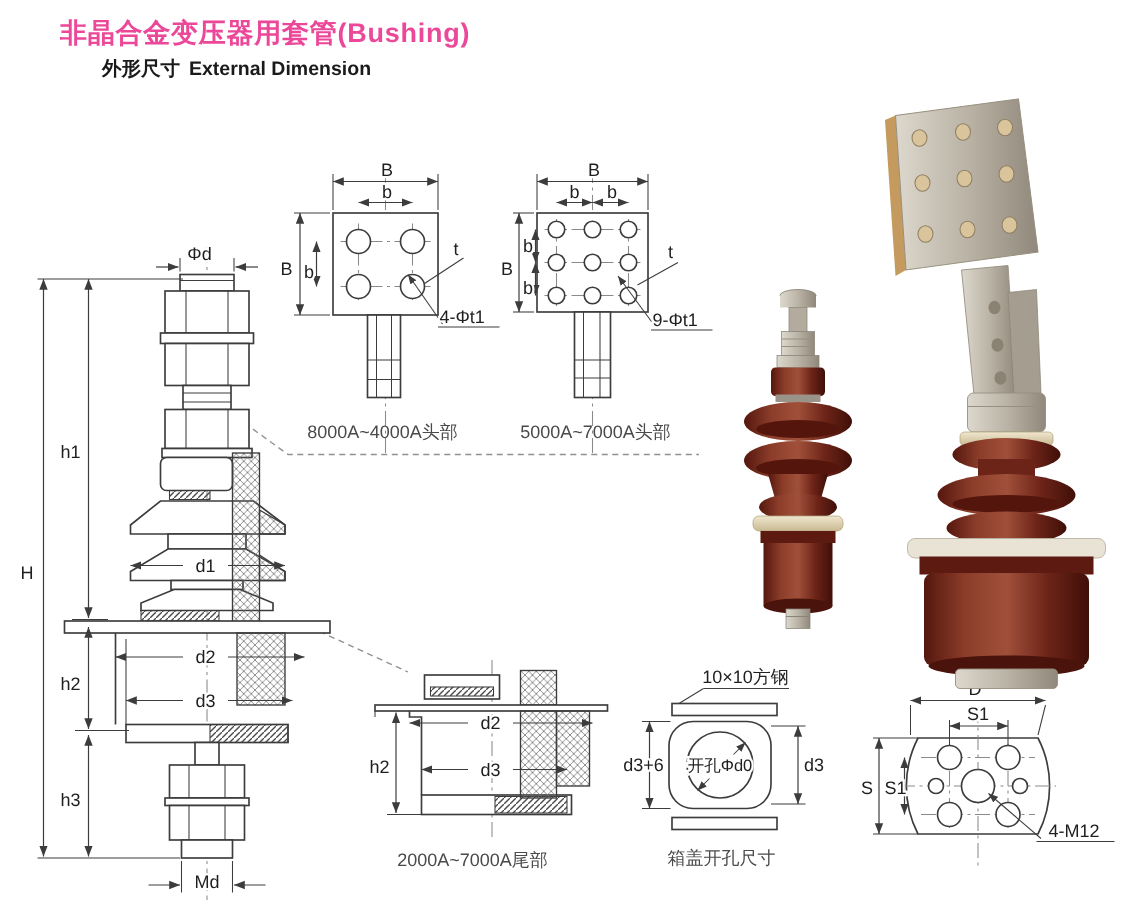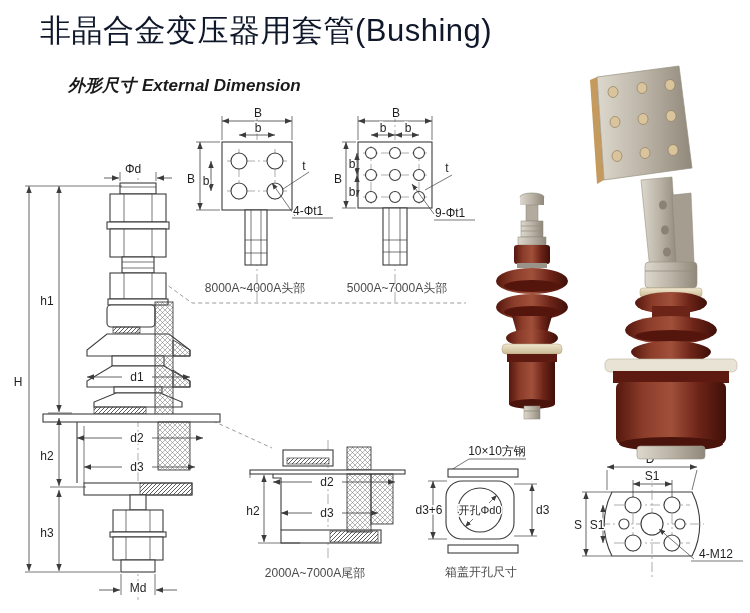--- a/index.html
+++ b/index.html
@@ -1,20 +1,20 @@
 <!DOCTYPE html>
 <html><head>
 <meta charset="utf-8">
 <style>
   html,body{margin:0;padding:0;background:#ffffff;}
   .page{position:relative;width:750px;height:613px;background:#fff;overflow:hidden;
         font-family:"Liberation Sans","DejaVu Sans",sans-serif;}
   .header{position:absolute;left:40px;top:10px;z-index:5;}
-  .title{font-size:31px;font-weight:normal;color:#0f172a;letter-spacing:0.5px;white-space:nowrap;}
-  .subtitle{margin-top:22px;margin-left:28px;font-size:17px;font-weight:bold;color:#1a1a1a;font-style:italic;}
+  .title{font-size:18px;font-weight:bold;color:#ec4899;letter-spacing:0.5px;white-space:nowrap;}
+  .subtitle{margin-top:3px;margin-left:28px;font-size:13px;font-weight:bold;color:#1a1a1a;}
   .subtitle .en{margin-left:6px;}
   svg{position:absolute;left:0;top:0;}
   .ln{stroke:#3c3c3c;stroke-width:1.1;fill:none;}
   .lnf{stroke:#3c3c3c;stroke-width:1.1;fill:#fff;}
   .thin{stroke:#3c3c3c;stroke-width:0.7;fill:none;}
   .dim{stroke:#3c3c3c;stroke-width:0.8;fill:none;}
   .cl{stroke:#8a8a8a;stroke-width:0.7;fill:none;stroke-dasharray:10 3 2 3;}
   .dash{stroke:#909090;stroke-width:0.9;fill:none;stroke-dasharray:4 3;}
   .xhf{fill:url(#xh);stroke:#3c3c3c;stroke-width:0.9;}
   .dhf{fill:url(#dh);stroke:#3c3c3c;stroke-width:0.7;}

